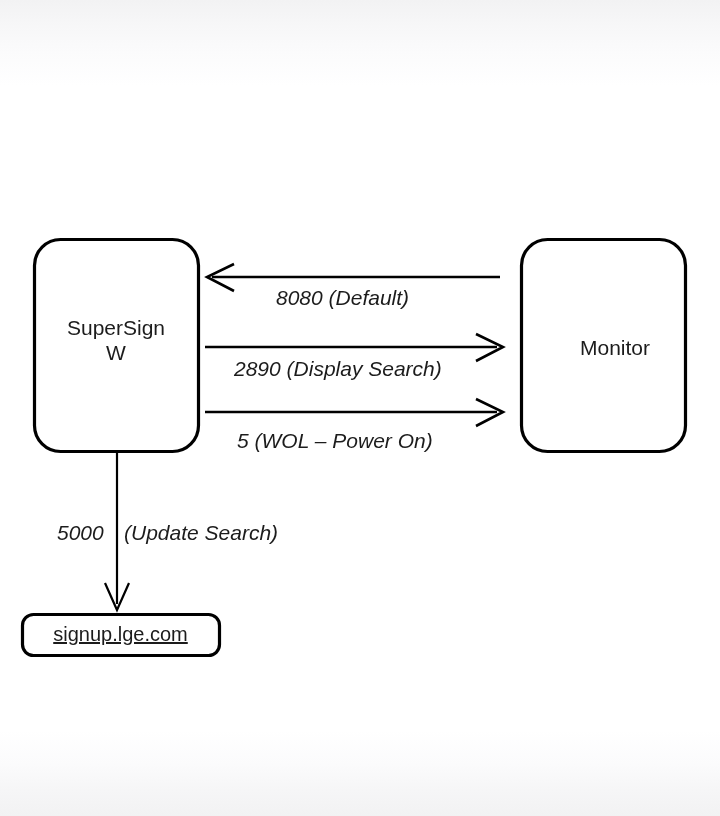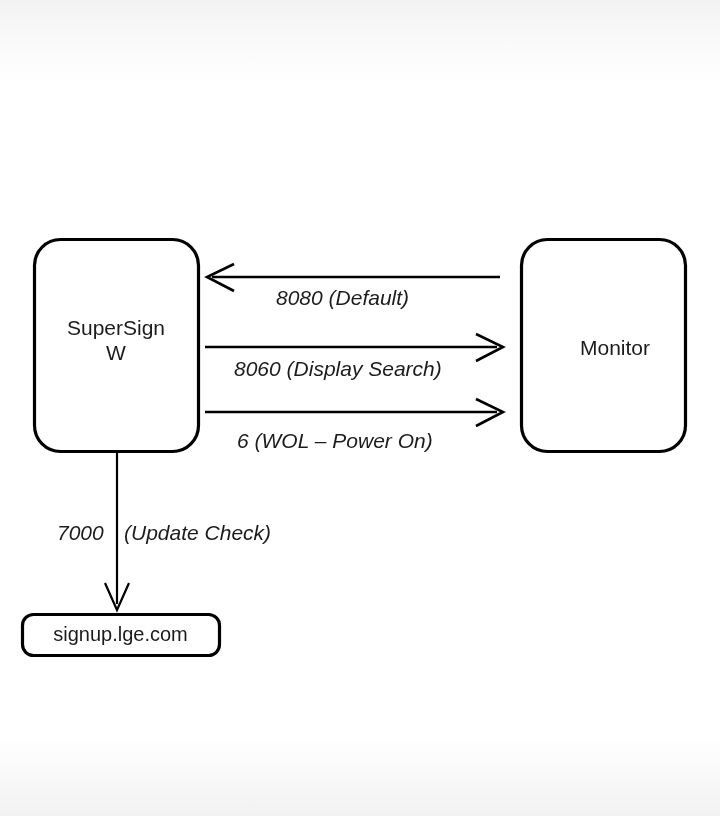--- a/index.html
+++ b/index.html
@@ -97,20 +97,21 @@
     left: 520px;
     top: 336px;
     width: 190px;
   }
   #node-signup-label {
     left: 21px;
     top: 623px;
     width: 199px;
     font-size: 20px;
     text-align: center;
+    text-decoration: underline;
   }
 
   .edge-label {
     font-size: 21px;
     color: #1c1c1c;
     font-style: italic;
   }
 
   #edge-label-8080 {
     left: 276px;
@@ -172,21 +173,21 @@
     <div>SuperSign</div>
     <div>W</div>
   </div>
 
   <div class="txt node-label" id="node-monitor-label">Monitor</div>
 
   <div class="txt node-label" id="node-signup-label">signup.lge.com</div>
 
   <div class="txt edge-label" id="edge-label-8080">8080 (Default)</div>
 
-  <div class="txt edge-label" id="edge-label-6950">8060 (Display Search)</div>
+  <div class="txt edge-label" id="edge-label-6950">2890 (Display Search)</div>
 
-  <div class="txt edge-label" id="edge-label-wol">6 (WOL – Power On)</div>
+  <div class="txt edge-label" id="edge-label-wol">5 (WOL – Power On)</div>
 
-  <div class="txt edge-label" id="edge-label-update-port">7000</div>
+  <div class="txt edge-label" id="edge-label-update-port">5000</div>
 
-  <div class="txt edge-label" id="edge-label-update-desc">(Update Check)</div>
+  <div class="txt edge-label" id="edge-label-update-desc">(Update Search)</div>
 
 </div>
 
 </body></html>

